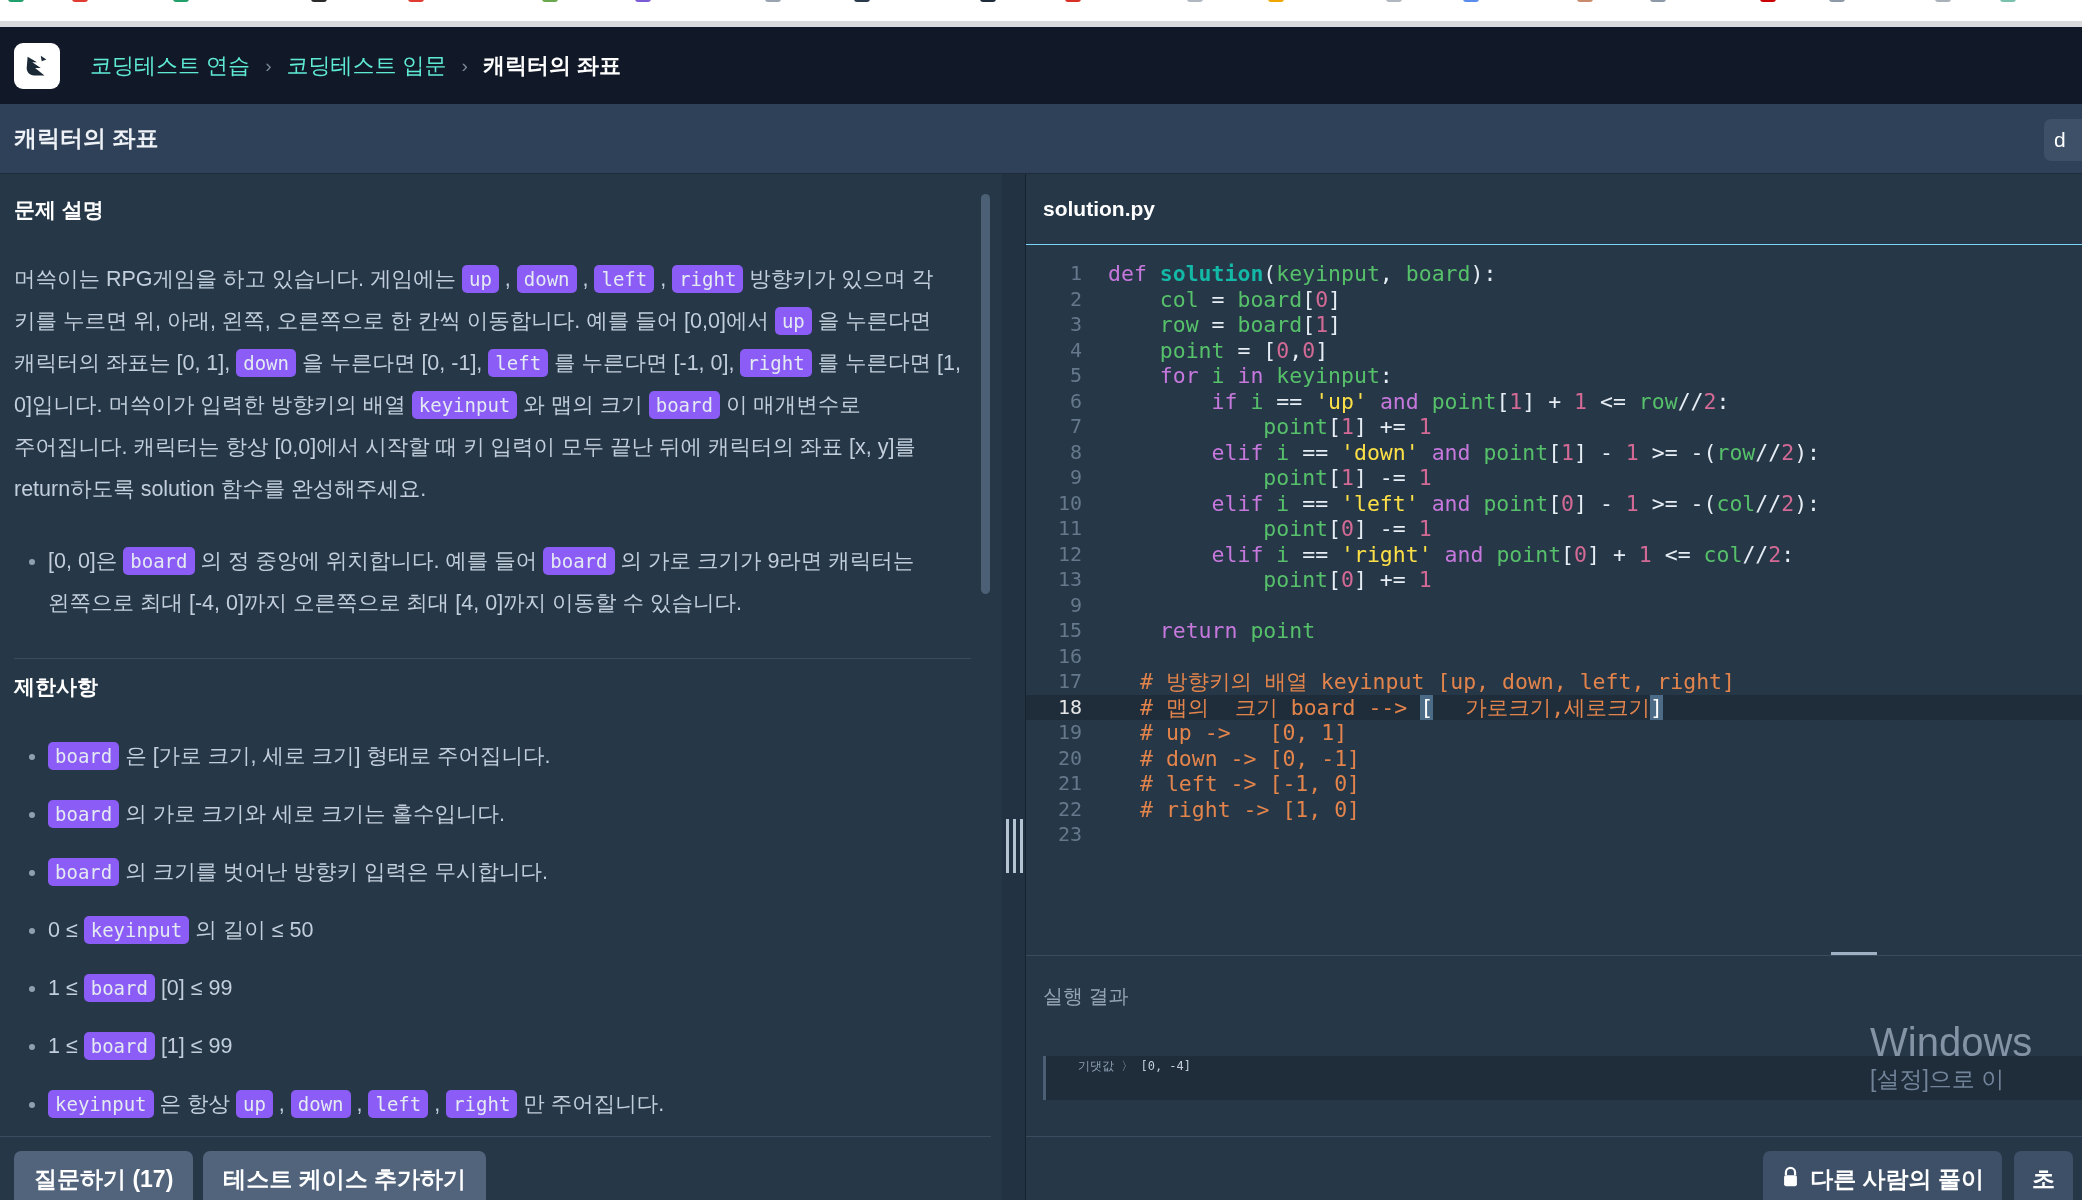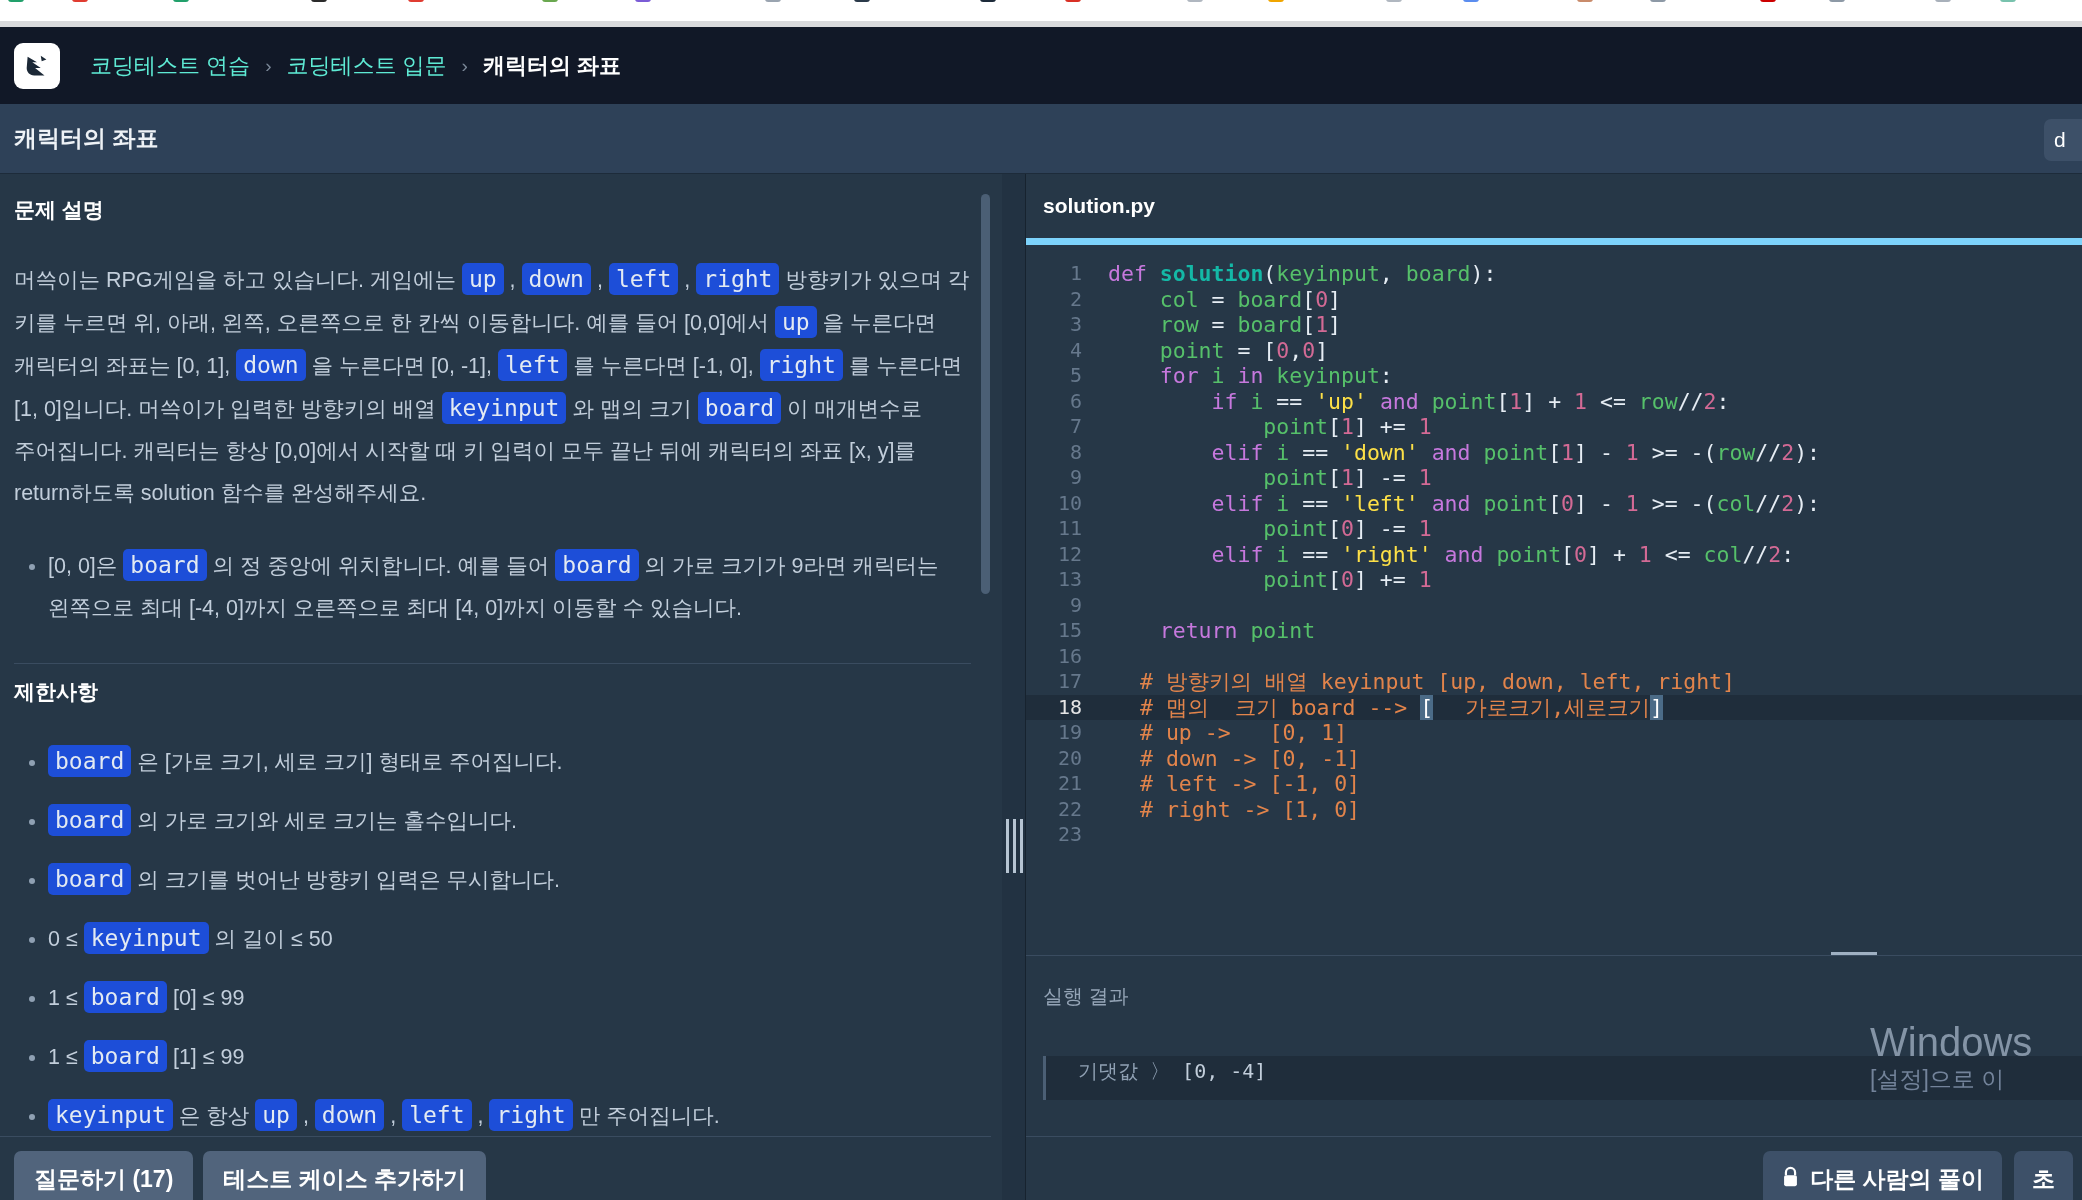--- a/index.html
+++ b/index.html
@@ -67,22 +67,22 @@
     padding: 22px 20px 0 14px; overflow: hidden;
   }
   .section-head {
     font-size: 21px; font-weight: bold; color: #ffffff; margin-bottom: 34px;
   }
   .para {
     font-size: 21.5px; line-height: 42px; color: #c2cedb; word-break: keep-all;
   }
   code.tok {
     font-family: "DejaVu Sans Mono", monospace;
-    background: #1d4ed8; color: #e3eaf2; border-radius: 5px;
-    padding: 3px 7px; font-size: 23px; white-space: nowrap;
+    background: #8b5cf6; color: #e3eaf2; border-radius: 5px;
+    padding: 3px 7px; font-size: 19px; white-space: nowrap;
   }
   ul.bullets { margin: 30px 0 0 34px; }
   ul.bullets li {
     font-size: 21.5px; line-height: 42px; color: #c2cedb;
     margin-bottom: 16px; word-break: keep-all;
   }
   ul.bullets li::marker { color: #8fa0b3; }
   .hr { height: 1px; background: #3a4c60; margin: 34px 0 0 0; }
   #constraints-block { margin-top: 14px; }
 
@@ -124,21 +124,21 @@
   }
   #splitter .grip i { width: 3px; height: 54px; background: #b6c4d2; display: block; }
 
   
   #right-panel {
     position: absolute; left: 1025px; top: 0; width: 1057px; height: 1026px;
     background: #263747; border-left: 1px solid #17232f;
   }
   #editor-tabbar {
     position: absolute; left: 0; top: 0; width: 1057px; height: 71px;
-    border-bottom: 7px solid #7dd3fc; display: flex; align-items: center;
+    border-bottom: 1px solid #7dd3fc; display: flex; align-items: center;
     padding-left: 17px;
   }
   #editor-filename { font-size: 21px; font-weight: bold; color: #ffffff; }
 
   #code-area {
     position: absolute; left: 0; top: 71px; width: 1057px; height: 710px;
     background: #263747; overflow: hidden;
     font-family: "DejaVu Sans Mono", monospace;
     padding-top: 16px;
   }
@@ -172,21 +172,21 @@
     position: absolute; left: 0; top: 781px; width: 1057px; height: 180px;
     background: #263747; border-top: 1px solid #3a4c60;
   }
   #result-title { font-size: 20px; color: #94a4b6; margin: 27px 0 0 17px; }
   #result-console {
     position: absolute; left: 17px; top: 100px; width: 1040px; height: 44px;
     background: #1f2d3b; border-left: 3px solid #4b5f75;
     overflow: hidden;
   }
   #result-console .rl {
-    font-family: "DejaVu Sans Mono", monospace; font-size: 20px;
+    font-family: "DejaVu Sans Mono", monospace; font-size: 12px;
     color: #8fa0b3; padding: 2px 0 0 32px; white-space: pre;
   }
   #result-console .rl .val { color: #c2cedb; }
 
   
   #right-bottom {
     position: absolute; left: 0; bottom: 0; width: 1057px; height: 64px;
     background: #263747; border-top: 1px solid #3a4c60;
     display: flex; align-items: flex-start; justify-content: flex-end;
     padding: 14px 10px 0 0; gap: 12px;

